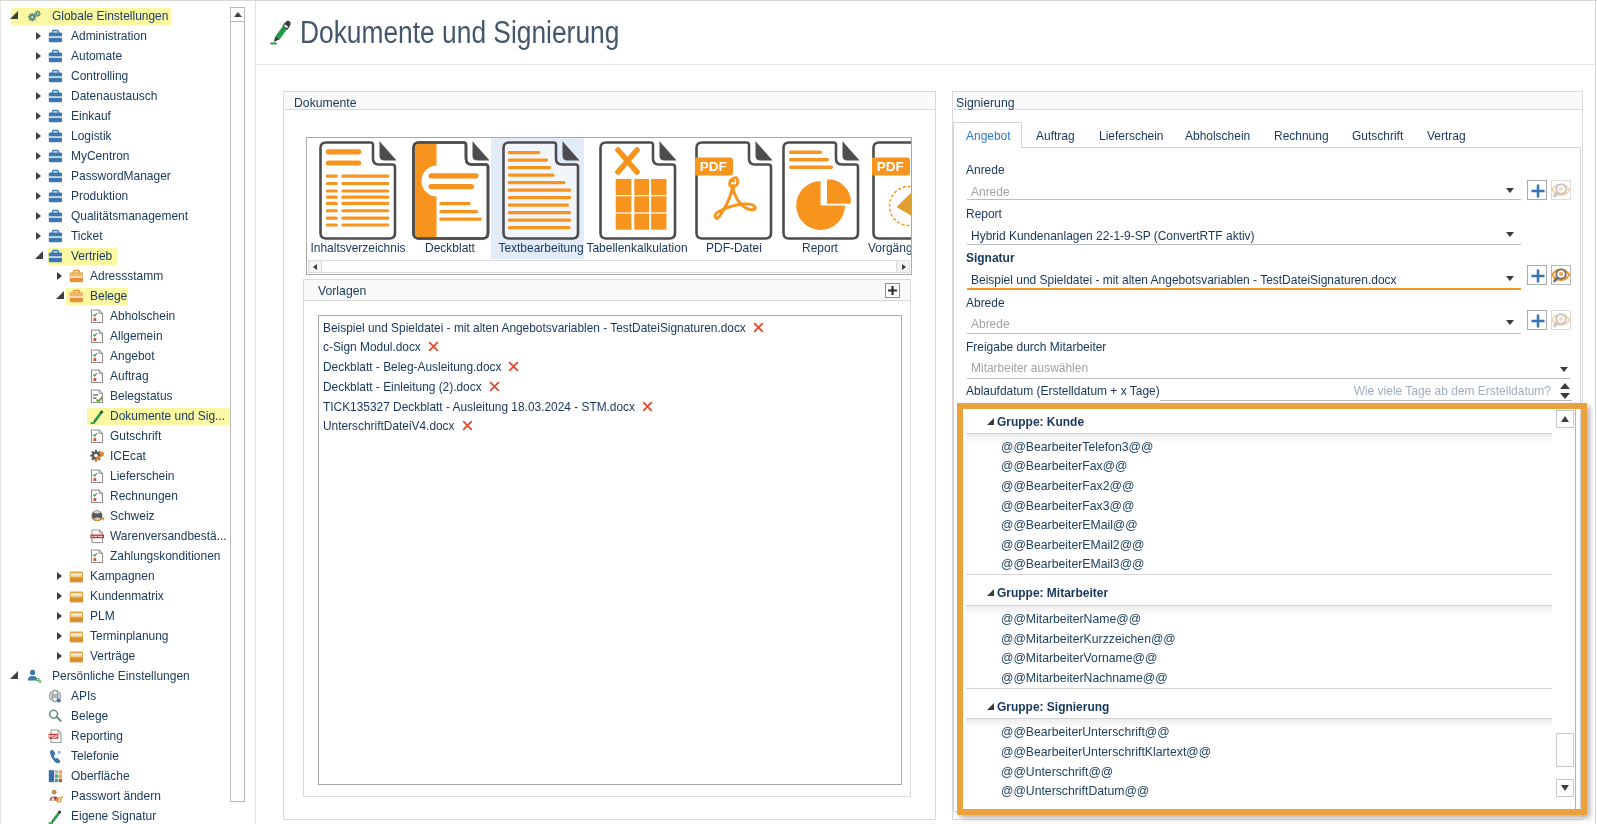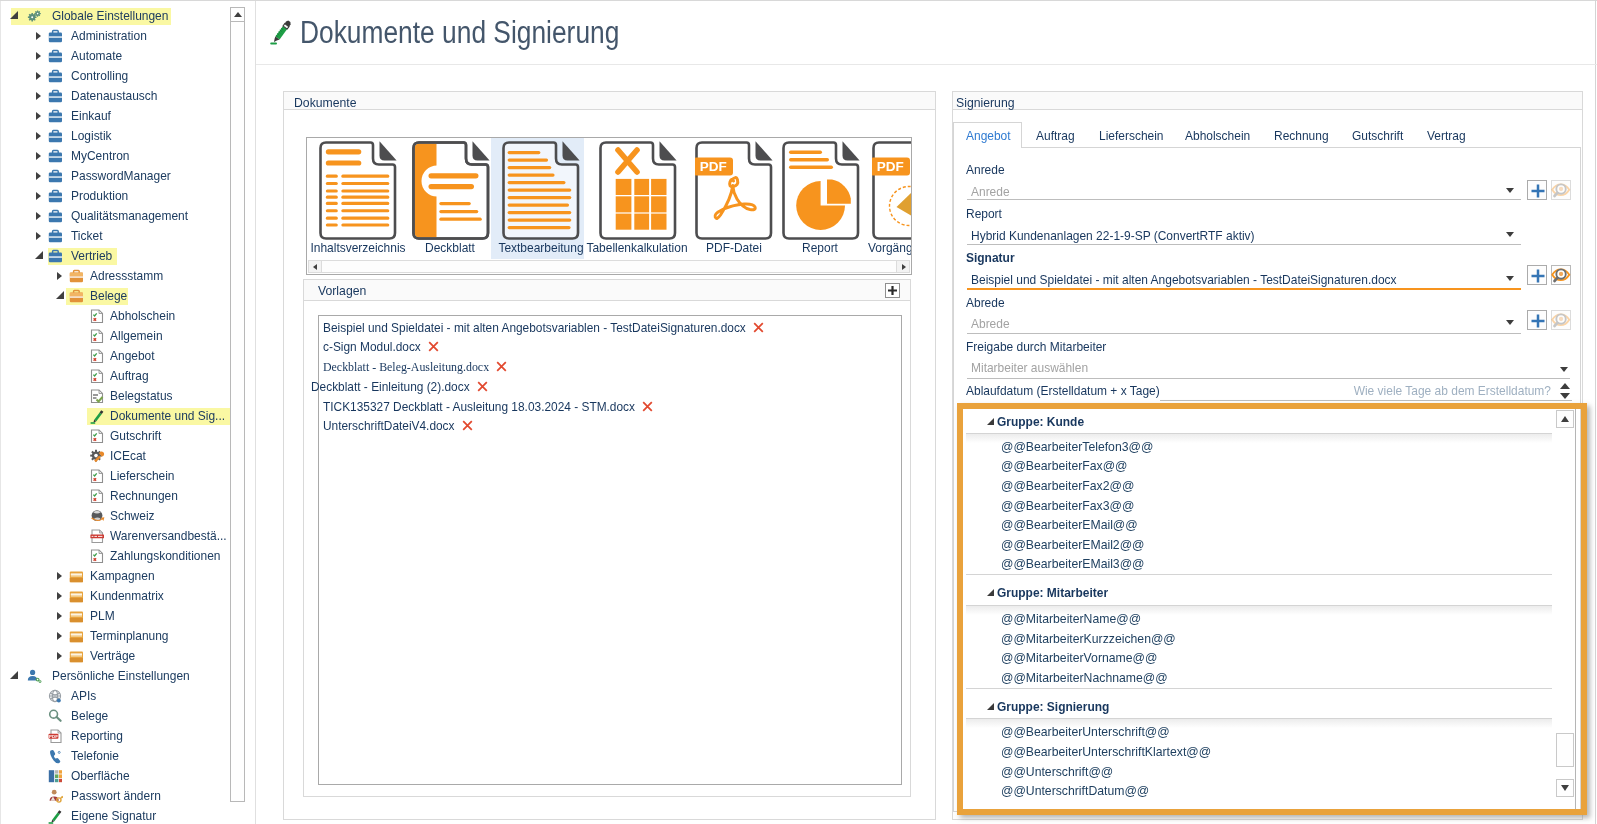--- a/index.html
+++ b/index.html
@@ -506,24 +506,24 @@
 <svg class="abs" style="left:885px;top:283px;" width="15" height="15" viewBox="0 0 15 15">
     <path d="M7.5 3 V12 M3 7.5 H12" stroke="#2b2b2b" stroke-width="2.2"></path>
   </svg>
 <div class="lb" style="left:318px;top:315px;width:584px;height:470px;"></div>
 <div class="abs vrow" style="left:323px;top:320.70px;">Beispiel und Spieldatei - mit alten Angebotsvariablen - TestDateiSignaturen.docx<svg width="11" height="11" viewBox="0 0 11 11" style="vertical-align:-1px;margin-left:7px;">
       <path d="M1.2 1.2 L9.8 9.8 M9.8 1.2 L1.2 9.8" stroke="#e2492f" stroke-width="1.75"></path>
     </svg></div>
 <div class="abs vrow" style="left:323px;top:340.45px;">c-Sign Modul.docx<svg width="11" height="11" viewBox="0 0 11 11" style="vertical-align:-1px;margin-left:7px;">
       <path d="M1.2 1.2 L9.8 9.8 M9.8 1.2 L1.2 9.8" stroke="#e2492f" stroke-width="1.75"></path>
     </svg></div>
-<div class="abs vrow" style="left:323px;top:360.20px;font-family:Liberation Serif, serif;">Deckblatt - Beleg-Ausleitung.docx<svg width="11" height="11" viewBox="0 0 11 11" style="vertical-align:-1px;margin-left:7px;">
+<div class="abs vrow" style="left:323px;top:360.20px;">Deckblatt - Beleg-Ausleitung.docx<svg width="11" height="11" viewBox="0 0 11 11" style="vertical-align:-1px;margin-left:7px;">
       <path d="M1.2 1.2 L9.8 9.8 M9.8 1.2 L1.2 9.8" stroke="#e2492f" stroke-width="1.75"></path>
     </svg></div>
-<div class="abs vrow" style="left:311px;top:379.95px;">Deckblatt - Einleitung (2).docx<svg width="11" height="11" viewBox="0 0 11 11" style="vertical-align:-1px;margin-left:7px;">
+<div class="abs vrow" style="left:323px;top:379.95px;">Deckblatt - Einleitung (2).docx<svg width="11" height="11" viewBox="0 0 11 11" style="vertical-align:-1px;margin-left:7px;">
       <path d="M1.2 1.2 L9.8 9.8 M9.8 1.2 L1.2 9.8" stroke="#e2492f" stroke-width="1.75"></path>
     </svg></div>
 <div class="abs vrow" style="left:323px;top:399.70px;">TICK135327 Deckblatt - Ausleitung 18.03.2024 - STM.docx<svg width="11" height="11" viewBox="0 0 11 11" style="vertical-align:-1px;margin-left:7px;">
       <path d="M1.2 1.2 L9.8 9.8 M9.8 1.2 L1.2 9.8" stroke="#e2492f" stroke-width="1.75"></path>
     </svg></div>
 <div class="abs vrow" style="left:323px;top:419.45px;">UnterschriftDateiV4.docx<svg width="11" height="11" viewBox="0 0 11 11" style="vertical-align:-1px;margin-left:7px;">
       <path d="M1.2 1.2 L9.8 9.8 M9.8 1.2 L1.2 9.8" stroke="#e2492f" stroke-width="1.75"></path>
     </svg></div>
 <div class="gb" style="left:952px;top:91px;width:631px;height:729px;"></div>
 <div class="abs" style="left:953px;top:92px;width:629px;height:18px;border-bottom:1px solid #d9d9d9;box-sizing:border-box;background:#fafafa;"></div>

